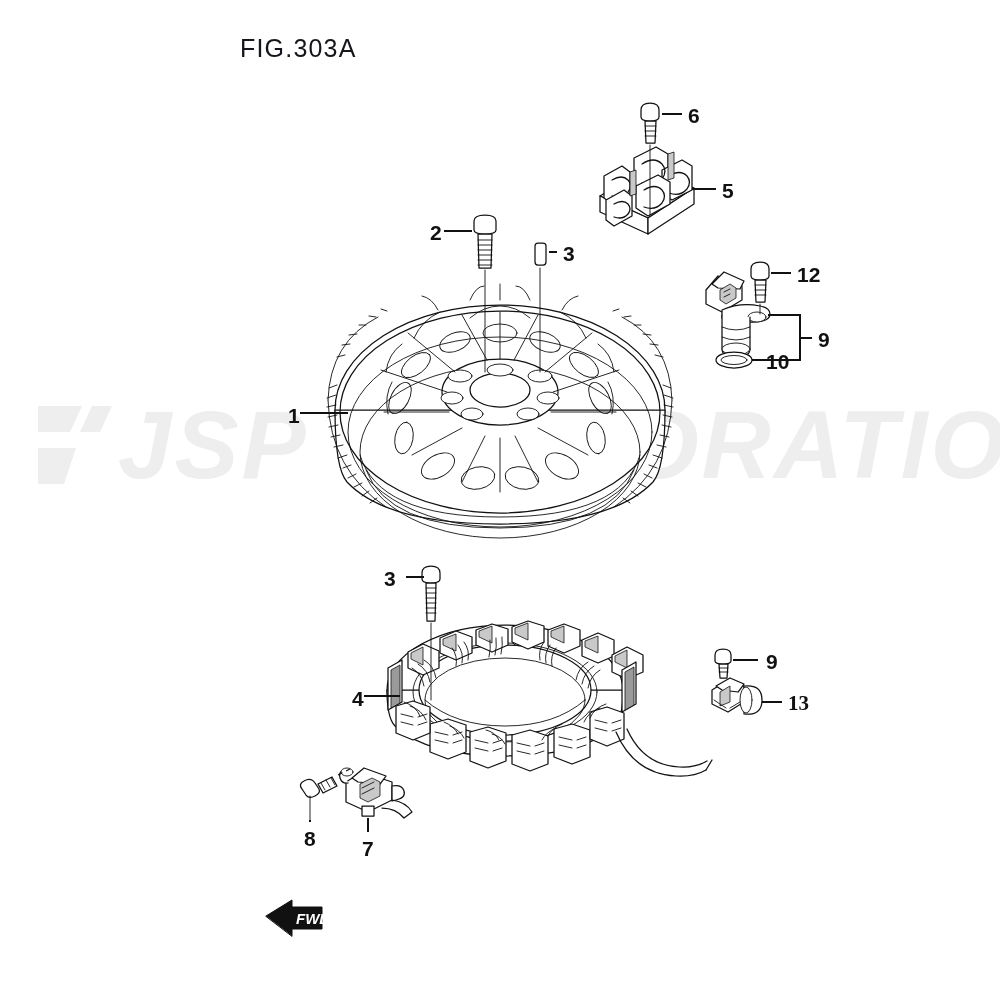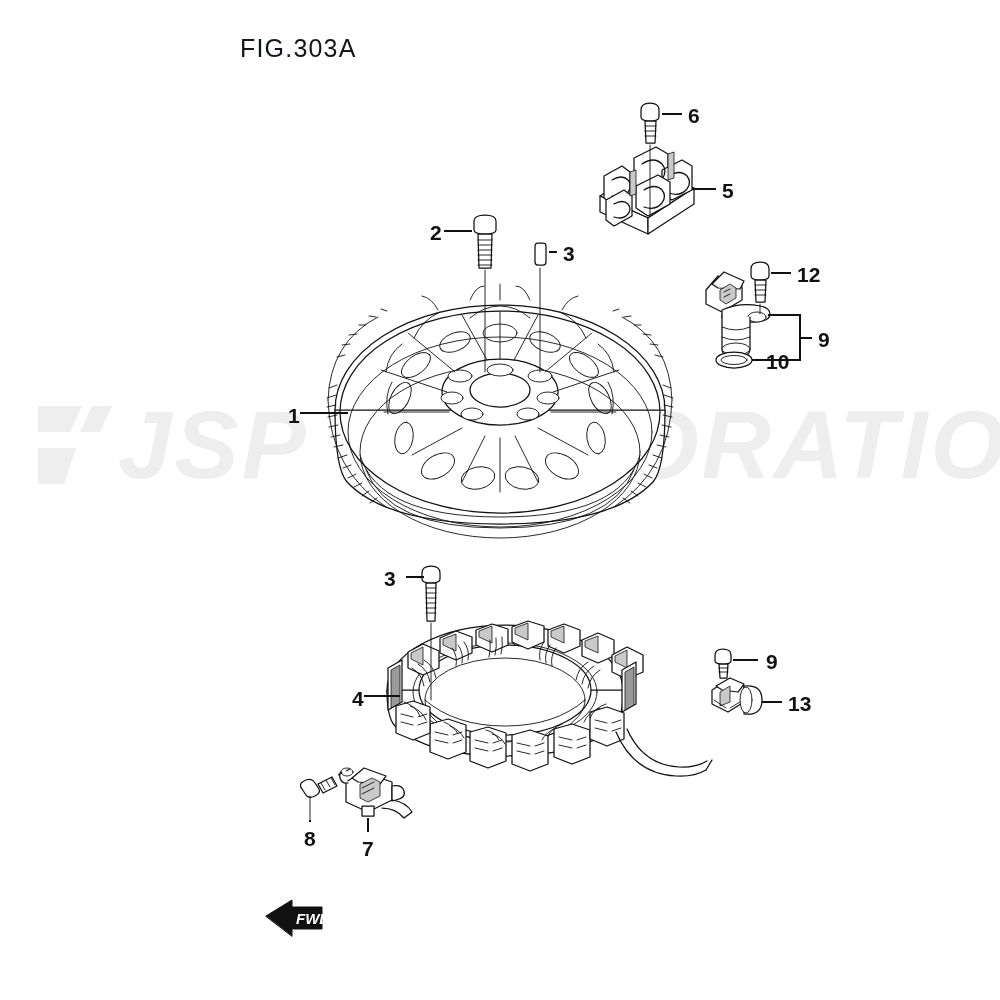--- a/index.html
+++ b/index.html
@@ -381,16 +381,16 @@
   <div class="callout" style="left:563px;top:243px;">3</div>
   <div class="callout" style="left:352px;top:688px;">4</div>
   <div class="callout" style="left:722px;top:180px;">5</div>
   <div class="callout" style="left:688px;top:105px;">6</div>
   <div class="callout" style="left:362px;top:838px;">7</div>
   <div class="callout" style="left:304px;top:828px;">8</div>
   <div class="callout" style="left:818px;top:329px;">9</div>
   <div class="callout" style="left:766px;top:351px;">10</div>
   <div class="callout" style="left:797px;top:264px;">12</div>
   <div class="callout" style="left:384px;top:568px;">3</div>
-  <div class="callout" style="left:788px;top:693px;">13</div>
+  <div class="callout" style="left:788px;top:693px;font-family:Liberation Serif, serif;">13</div>
   <div class="callout" style="left:766px;top:651px;">9</div>
 
 </div>
 
 </body></html>

